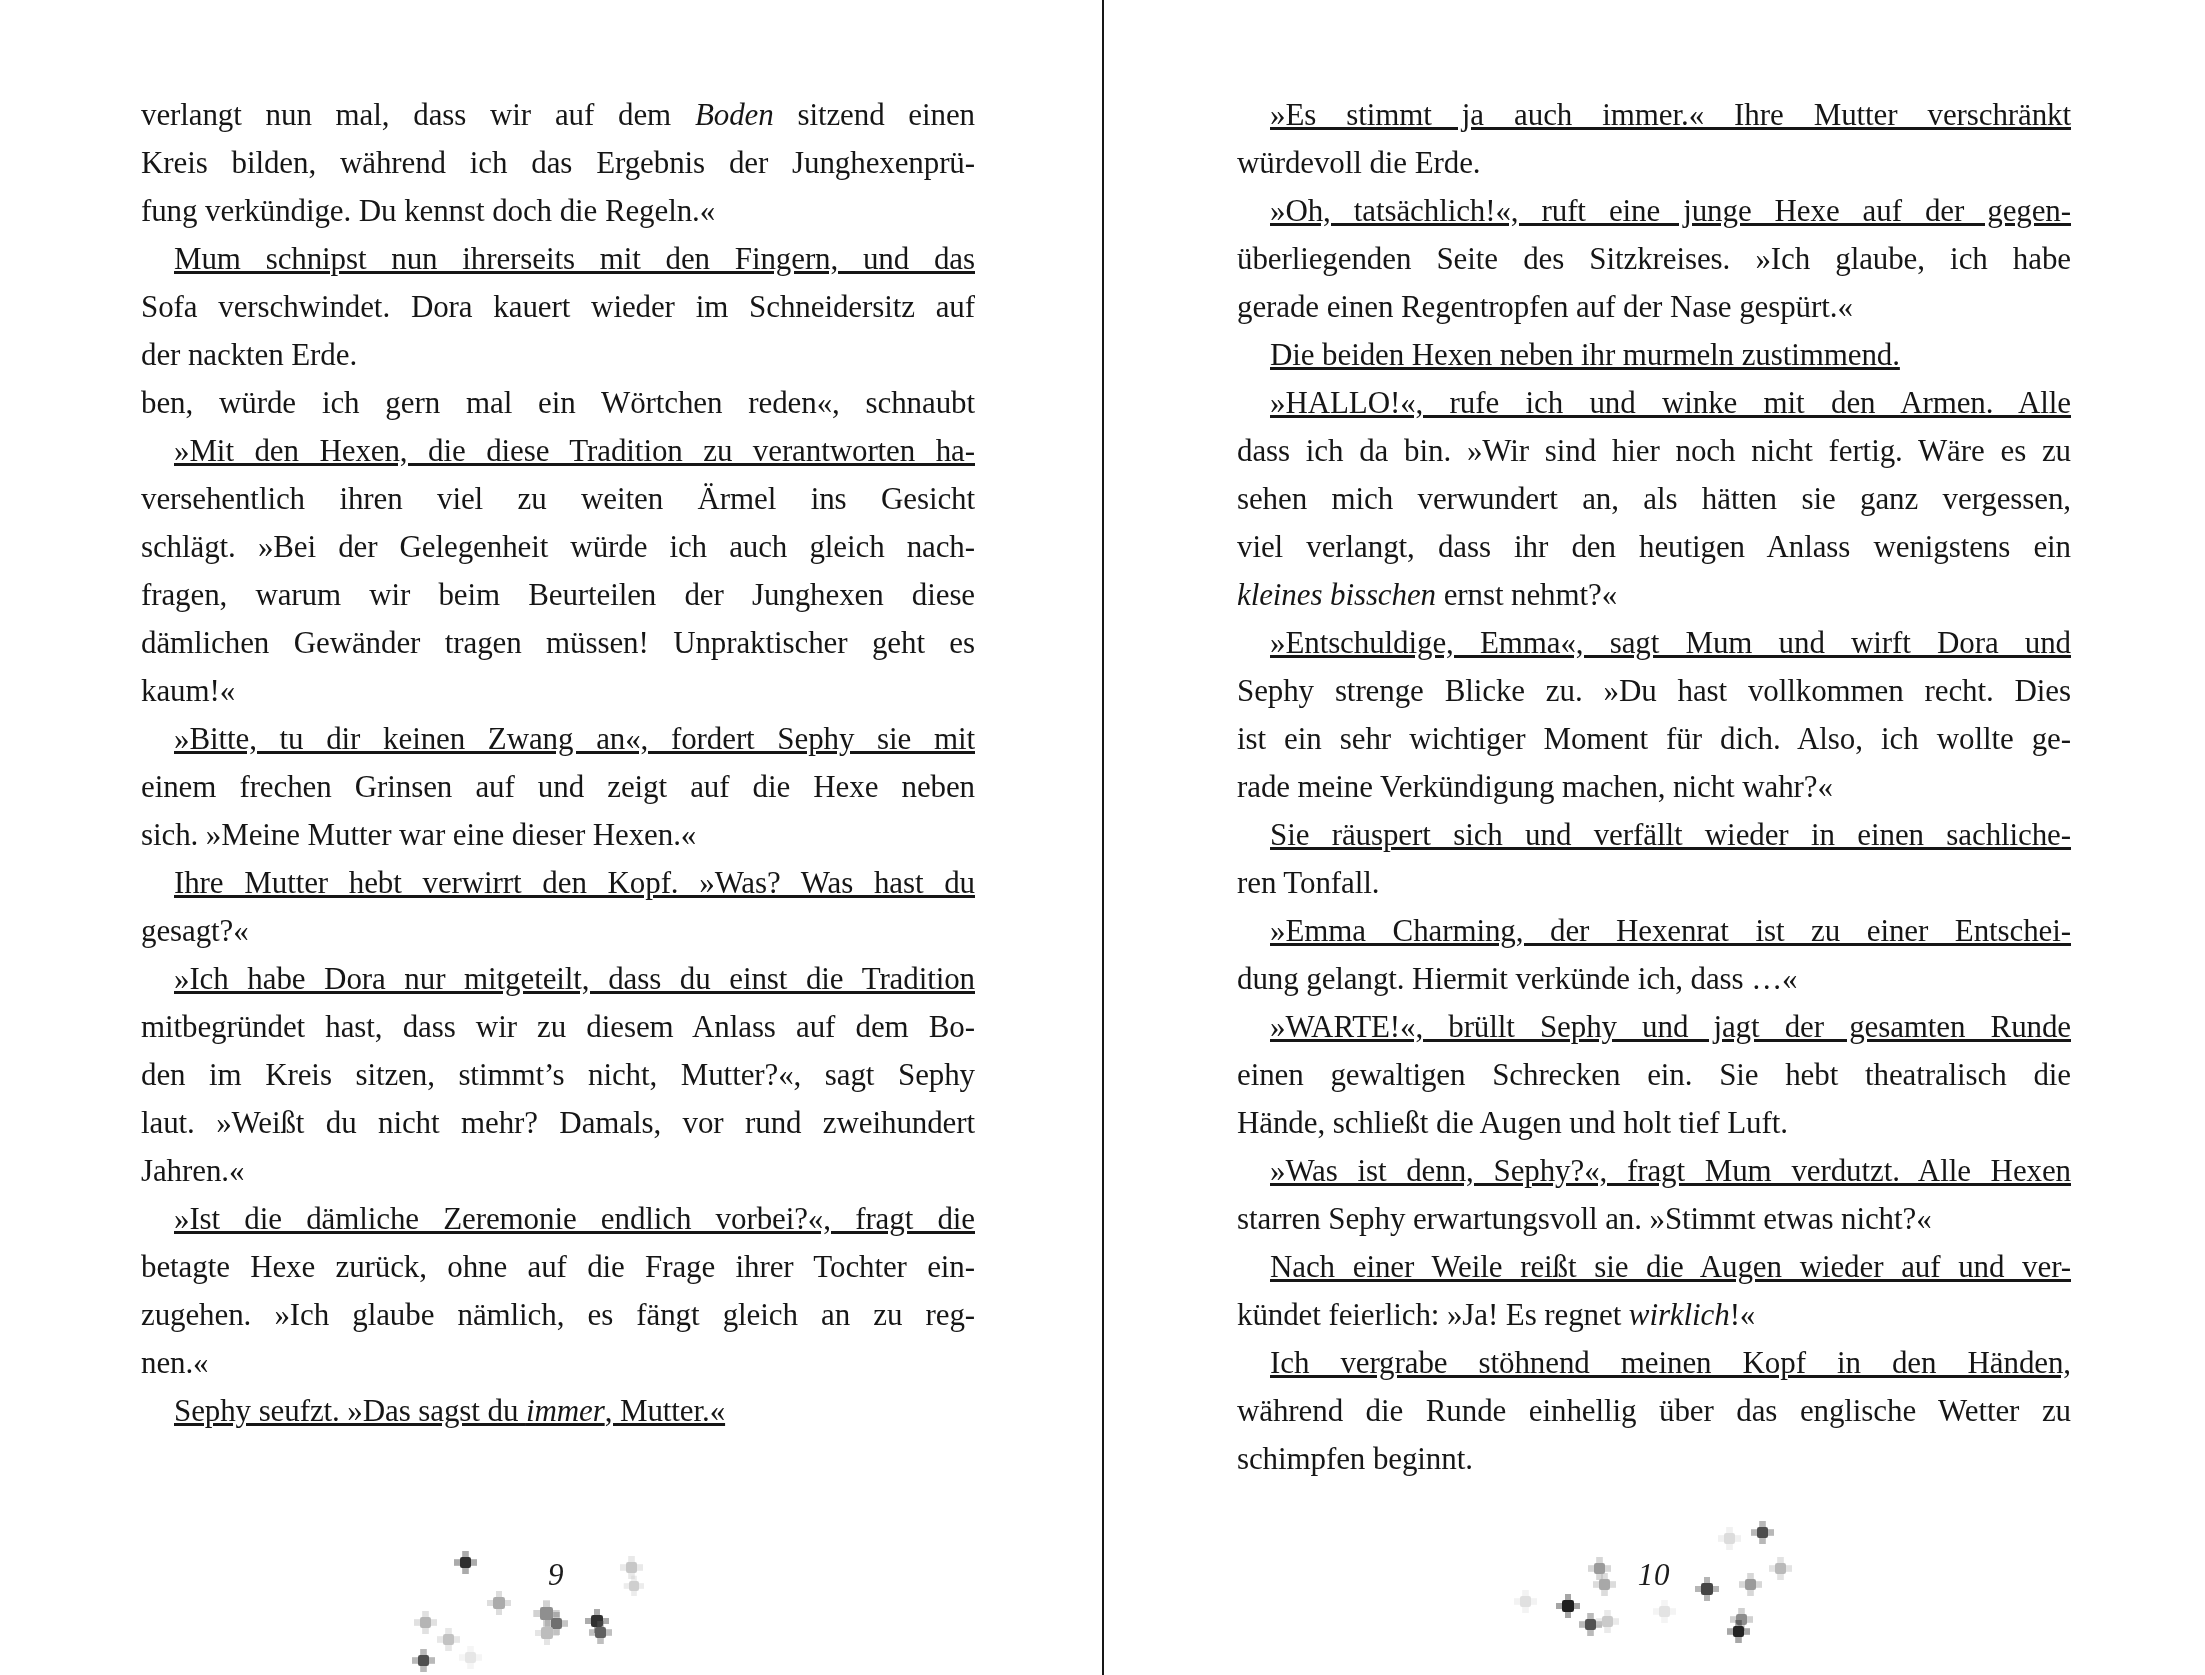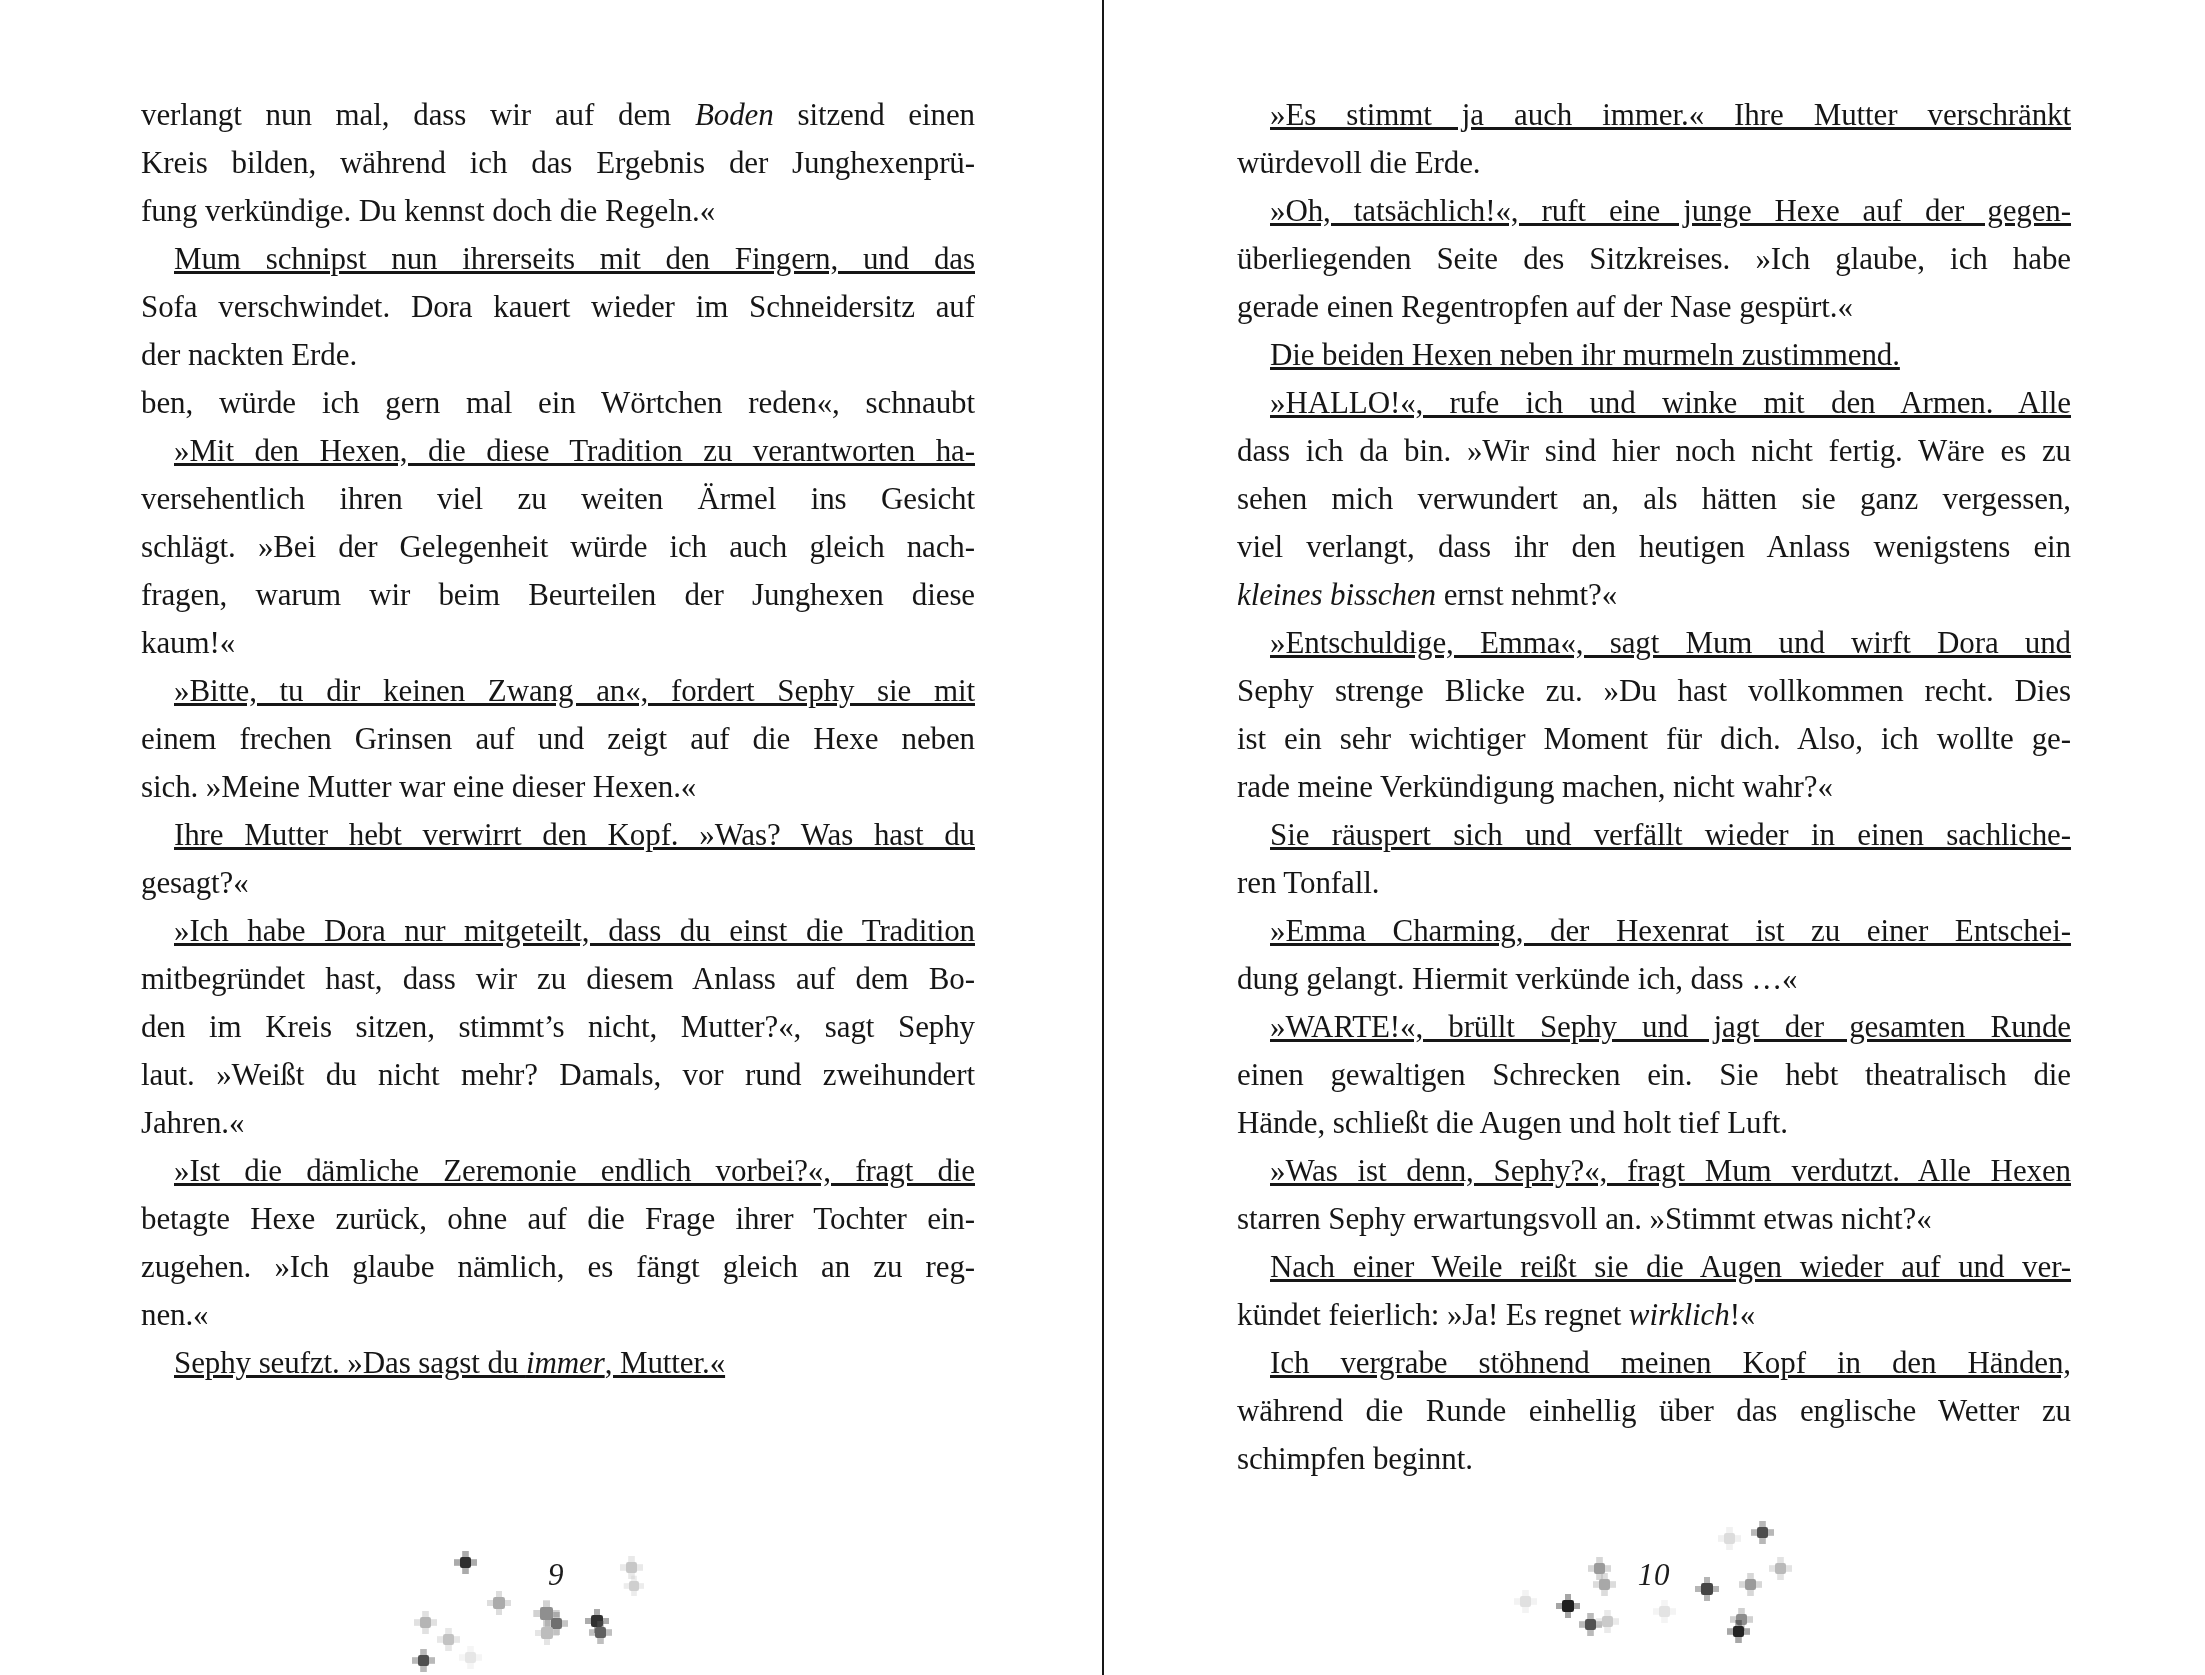--- a/index.html
+++ b/index.html
@@ -47,20 +47,21 @@
       <div class="line j"><span>Kreis bilden, während ich das Ergebnis der Junghexenprü-</span></div>
       <div class="line"><span>fung verkündige. Du kennst doch die Regeln.«</span></div>
       <div class="line j ind"><span>Mum schnipst nun ihrerseits mit den Fingern, und das</span></div>
       <div class="line j"><span>Sofa verschwindet. Dora kauert wieder im Schneidersitz auf</span></div>
       <div class="line"><span>der nackten Erde.</span></div>
       <div class="line j"><span>ben, würde ich gern mal ein Wörtchen reden«, schnaubt</span></div>
       <div class="line j ind"><span>»Mit den Hexen, die diese Tradition zu verantworten ha-</span></div>
       <div class="line j"><span>versehentlich ihren viel zu weiten Ärmel ins Gesicht</span></div>
       <div class="line j"><span>schlägt. »Bei der Gelegenheit würde ich auch gleich nach-</span></div>
       <div class="line j"><span>fragen, warum wir beim Beurteilen der Junghexen diese</span></div>
+      <div class="line j"><span>dämlichen Gewänder tragen müssen! Unpraktischer geht es</span></div>
       <div class="line"><span>kaum!«</span></div>
       <div class="line j ind"><span>»Bitte, tu dir keinen Zwang an«, fordert Sephy sie mit</span></div>
       <div class="line j"><span>einem frechen Grinsen auf und zeigt auf die Hexe neben</span></div>
       <div class="line"><span>sich. »Meine Mutter war eine dieser Hexen.«</span></div>
       <div class="line j ind"><span>Ihre Mutter hebt verwirrt den Kopf. »Was? Was hast du</span></div>
       <div class="line"><span>gesagt?«</span></div>
       <div class="line j ind"><span>»Ich habe Dora nur mitgeteilt, dass du einst die Tradition</span></div>
       <div class="line j"><span>mitbegründet hast, dass wir zu diesem Anlass auf dem Bo-</span></div>
       <div class="line j"><span>den im Kreis sitzen, stimmt’s nicht, Mutter?«, sagt Sephy</span></div>
       <div class="line j"><span>laut. »Weißt du nicht mehr? Damals, vor rund zweihundert</span></div>

